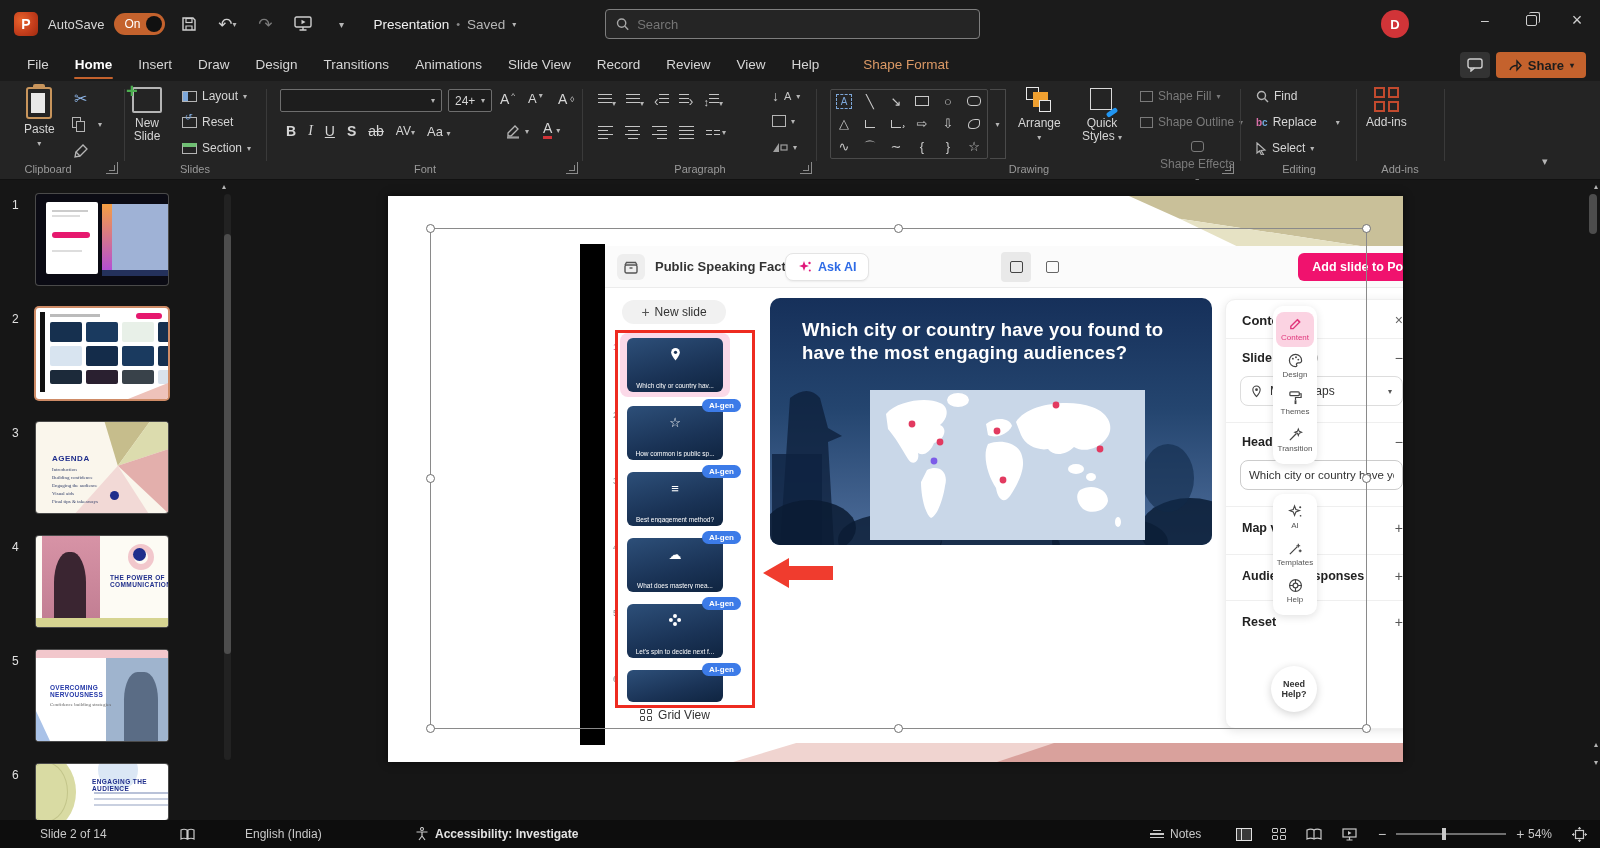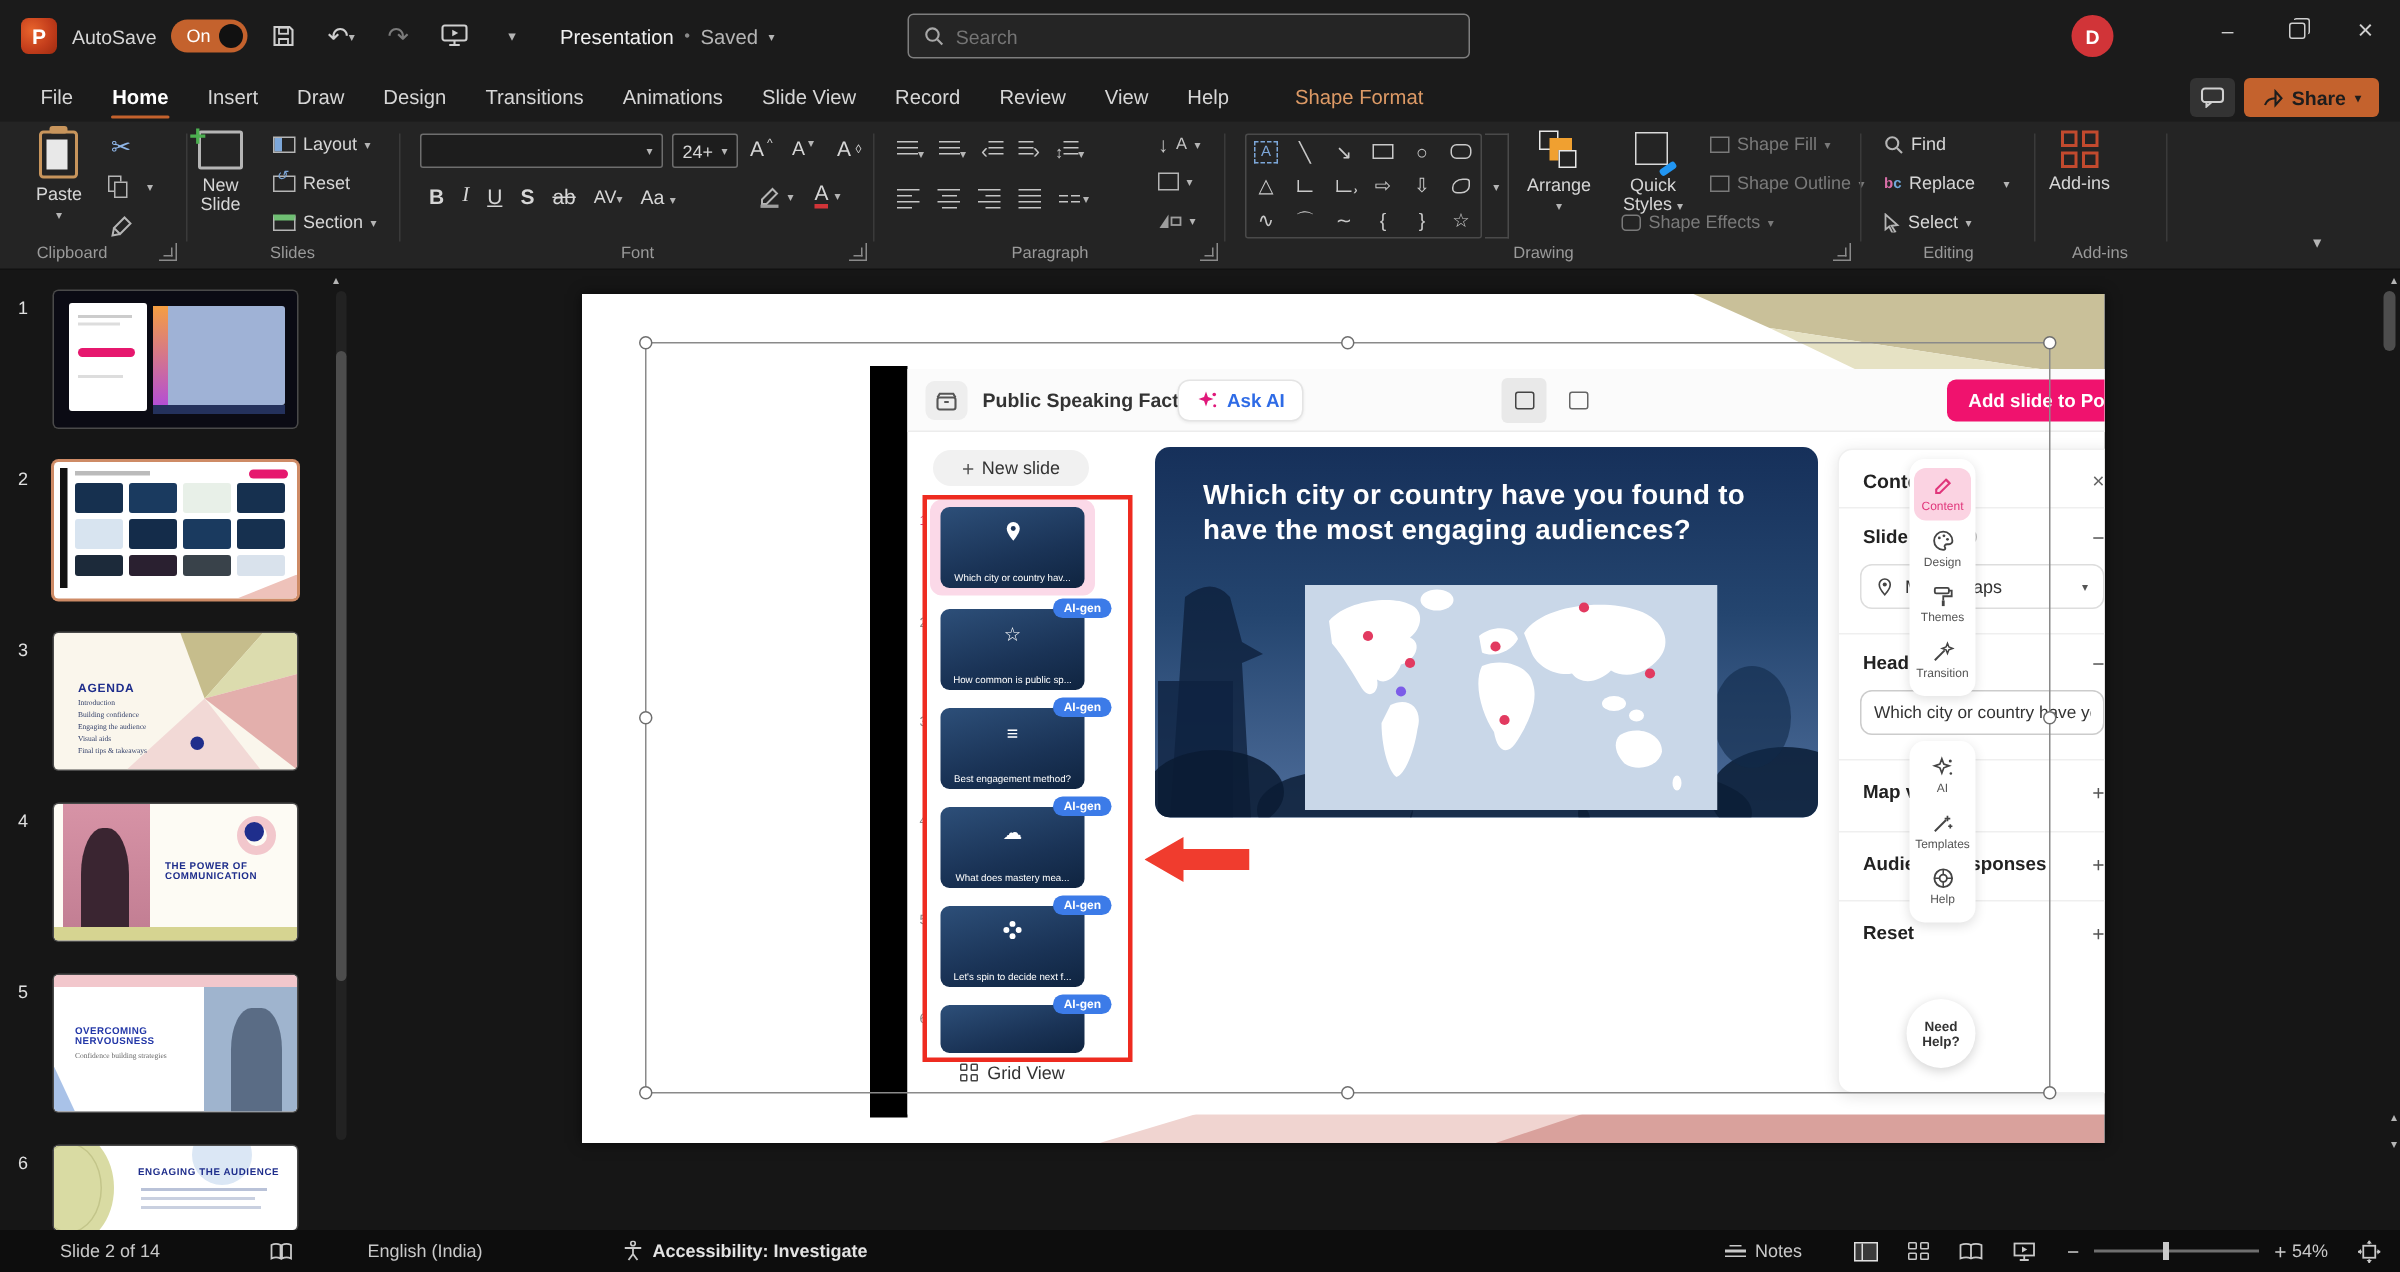--- a/index.html
+++ b/index.html
@@ -47,21 +47,21 @@
   .combo { background:#1d1d1d; border:1px solid #6e6e6e; border-radius:2px; height:23px; display:flex; align-items:center; color:#d6d6d6; font-size:12px; padding:0 6px; justify-content:space-between; }
   .shape-cell { width:24px; height:22px; display:flex; align-items:center; justify-content:center; color:#c9c9c9; font-size:13px; }
   .disabled { color:#7a7a7a !important; }
   .lines3 { display:inline-block; width:14px; }
   .lines3 i { display:block; height:1.5px; background:#c5c5c5; margin:2.5px 0; }
 
   
   #workspace { position:absolute; left:0; top:180px; width:1600px; height:640px; background:#161616; }
   #thumbpanel { position:absolute; left:0; top:0; width:238px; height:640px; }
   .th-num { position:absolute; left:12px; font-size:12px; color:#e0e0e0; }
-  .thumb { position:absolute; left:36px; width:162px; height:91px; border-radius:3px; background:#fff; overflow:hidden; box-shadow:0 0 0 1px #4a4a4a; }
+  .thumb { position:absolute; left:36px; width:132px; height:91px; border-radius:3px; background:#fff; overflow:hidden; box-shadow:0 0 0 1px #4a4a4a; }
   .thumb.sel { box-shadow:0 0 0 2px #ce8b66; }
   #thumb-scroll { position:absolute; left:224px; top:14px; width:7px; height:566px; background:#222; border-radius:4px; }
   #thumb-scroll i { position:absolute; left:0; width:7px; top:40px; height:420px; background:#4d4d4d; border-radius:4px; }
 
   
   #canvas { position:absolute; left:238px; top:0; width:1362px; height:640px; }
   #slide { position:absolute; left:150px; top:16px; width:1015px; height:566px; background:#fff; box-shadow:0 0 8px rgba(0,0,0,.6); overflow:hidden; }
   .decor { position:absolute; }
   #sel-border { position:absolute; left:192px; top:48px; width:937px; height:501px; border:1px solid #8a8a8a; pointer-events:none; }
   .handle { position:absolute; width:9px; height:9px; border-radius:50%; background:#fff; border:1.2px solid #6f6f6f; }
@@ -432,21 +432,21 @@
     <div class="smallrow disabled" style="left:1140px; top:8px; color:#7a7a7a;">
       <span class="obox" style="border-color:#7a7a7a;width:13px;height:11px;"></span>
       <span>Shape Fill</span>
         <span class="chev" style="color:#7a7a7a;">▾</span>
     </div>
     <div class="smallrow disabled" style="left:1140px; top:34px; color:#7a7a7a;">
       <span class="obox" style="border-color:#7a7a7a;width:13px;height:11px;"></span>
       <span>Shape Outline</span>
         <span class="chev" style="color:#7a7a7a;">▾</span>
     </div>
-    <div class="smallrow disabled" style="left:1081px; top:60px; color:#7a7a7a;">
+    <div class="smallrow disabled" style="left:1160px; top:60px; color:#7a7a7a;flex-direction:column;">
       <span class="obox" style="border-color:#7a7a7a;width:13px;height:11px;border-radius:3px;"></span>
       <span>Shape Effects</span>
         <span class="chev" style="color:#7a7a7a;">▾</span>
     </div>
     <div class="glabel" style="left:822px; width:414px;">Drawing</div>
     <div class="launcher" style="left:1222px;"></div>
     <div class="gsep" style="left:1240px;"></div>
 
     <div class="smallrow" style="left:1256px; top:8px;">
       <svg width="13" height="13" viewBox="0 0 13 13">

